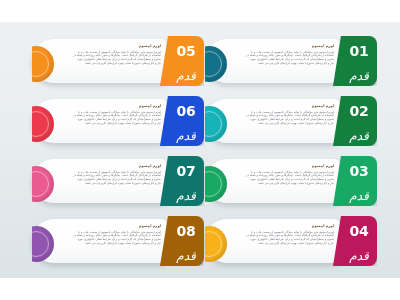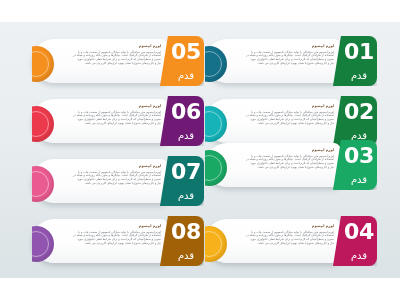--- a/index.html
+++ b/index.html
@@ -79,26 +79,26 @@
     box-shadow:0 3px 5px rgba(70,85,95,0.3);
     clip-path:polygon(18% 0%, 100% 0%, 100% 100%, 0% 100%);
   }
   .badge-inner{
     position:absolute;left:0;right:0;top:0;bottom:0;
     display:flex;flex-direction:column;
     align-items:center;justify-content:center;
     padding-left:8px;box-sizing:border-box;
   }
   .b-num{
-    font-size:22px;line-height:17px;font-weight:bold;
+    font-size:14px;line-height:17px;font-weight:bold;
     letter-spacing:-0.3px;
   }
   .b-step{
-    font-size:10px;line-height:8px;
-    margin-top:12px;direction:rtl;
+    font-size:12px;line-height:8px;
+    margin-top:12px;direction:rtl;font-style:italic;
   }
 </style>
 </head>
 <body>
 
 <div id="stage">
   <div class="bg-panel"></div>
   <div class="columns" id="cards-root">
       <div class="card right" style="top: 36px;">
         <div class="card-body">
@@ -127,21 +127,21 @@
             <div class="t-body">لورم ایپسوم متن ساختگی با تولید سادگی نامفهوم از صنعت چاپ و با استفاده از طراحان گرافیک است. چاپگرها و متون بلکه روزنامه و مجله در ستون و سطرآنچنان که لازم است و برای شرایط فعلی تکنولوژی مورد نیاز و کاربردهای متنوع با هدف بهبود ابزارهای کاربردی می باشد.</div>
           </div>
         </div>
         <div class="badge" style="background: #15803d;">
           <div class="badge-inner">
             <div class="b-num">02</div>
             <div class="b-step">قدم</div>
           </div>
         </div>
       </div>
-      <div class="card right" style="top: 140px;">
+      <div class="card right" style="top: 156px;">
         <div class="card-body">
           <div class="disc-clip">
             <div class="disc" style="left: -14px; top: 0px; background: rgb(26, 169, 100);"></div>
           </div>
           <div class="text-wrap">
             <div class="t-title">لورم ایپسوم</div>
             <div class="t-body">لورم ایپسوم متن ساختگی با تولید سادگی نامفهوم از صنعت چاپ و با استفاده از طراحان گرافیک است. چاپگرها و متون بلکه روزنامه و مجله در ستون و سطرآنچنان که لازم است و برای شرایط فعلی تکنولوژی مورد نیاز و کاربردهای متنوع با هدف بهبود ابزارهای کاربردی می باشد.</div>
           </div>
         </div>
         <div class="badge" style="background: rgb(26, 169, 100);">
@@ -188,21 +188,21 @@
       <div class="card left" style="top: 96px;">
         <div class="card-body">
           <div class="disc-clip">
             <div class="disc" style="left: -14px; top: 0px; background: rgb(236, 58, 76);"></div>
           </div>
           <div class="text-wrap">
             <div class="t-title">لورم ایپسوم</div>
             <div class="t-body">لورم ایپسوم متن ساختگی با تولید سادگی نامفهوم از صنعت چاپ و با استفاده از طراحان گرافیک است. چاپگرها و متون بلکه روزنامه و مجله در ستون و سطرآنچنان که لازم است و برای شرایط فعلی تکنولوژی مورد نیاز و کاربردهای متنوع با هدف بهبود ابزارهای کاربردی می باشد.</div>
           </div>
         </div>
-        <div class="badge" style="background: #701a75;">
+        <div class="badge" style="background: #1d4ed8;">
           <div class="badge-inner">
             <div class="b-num">06</div>
             <div class="b-step">قدم</div>
           </div>
         </div>
       </div>
       <div class="card left" style="top: 156px;">
         <div class="card-body">
           <div class="disc-clip">
             <div class="disc" style="left: -14px; top: 0px; background: rgb(234, 91, 145);"></div>

